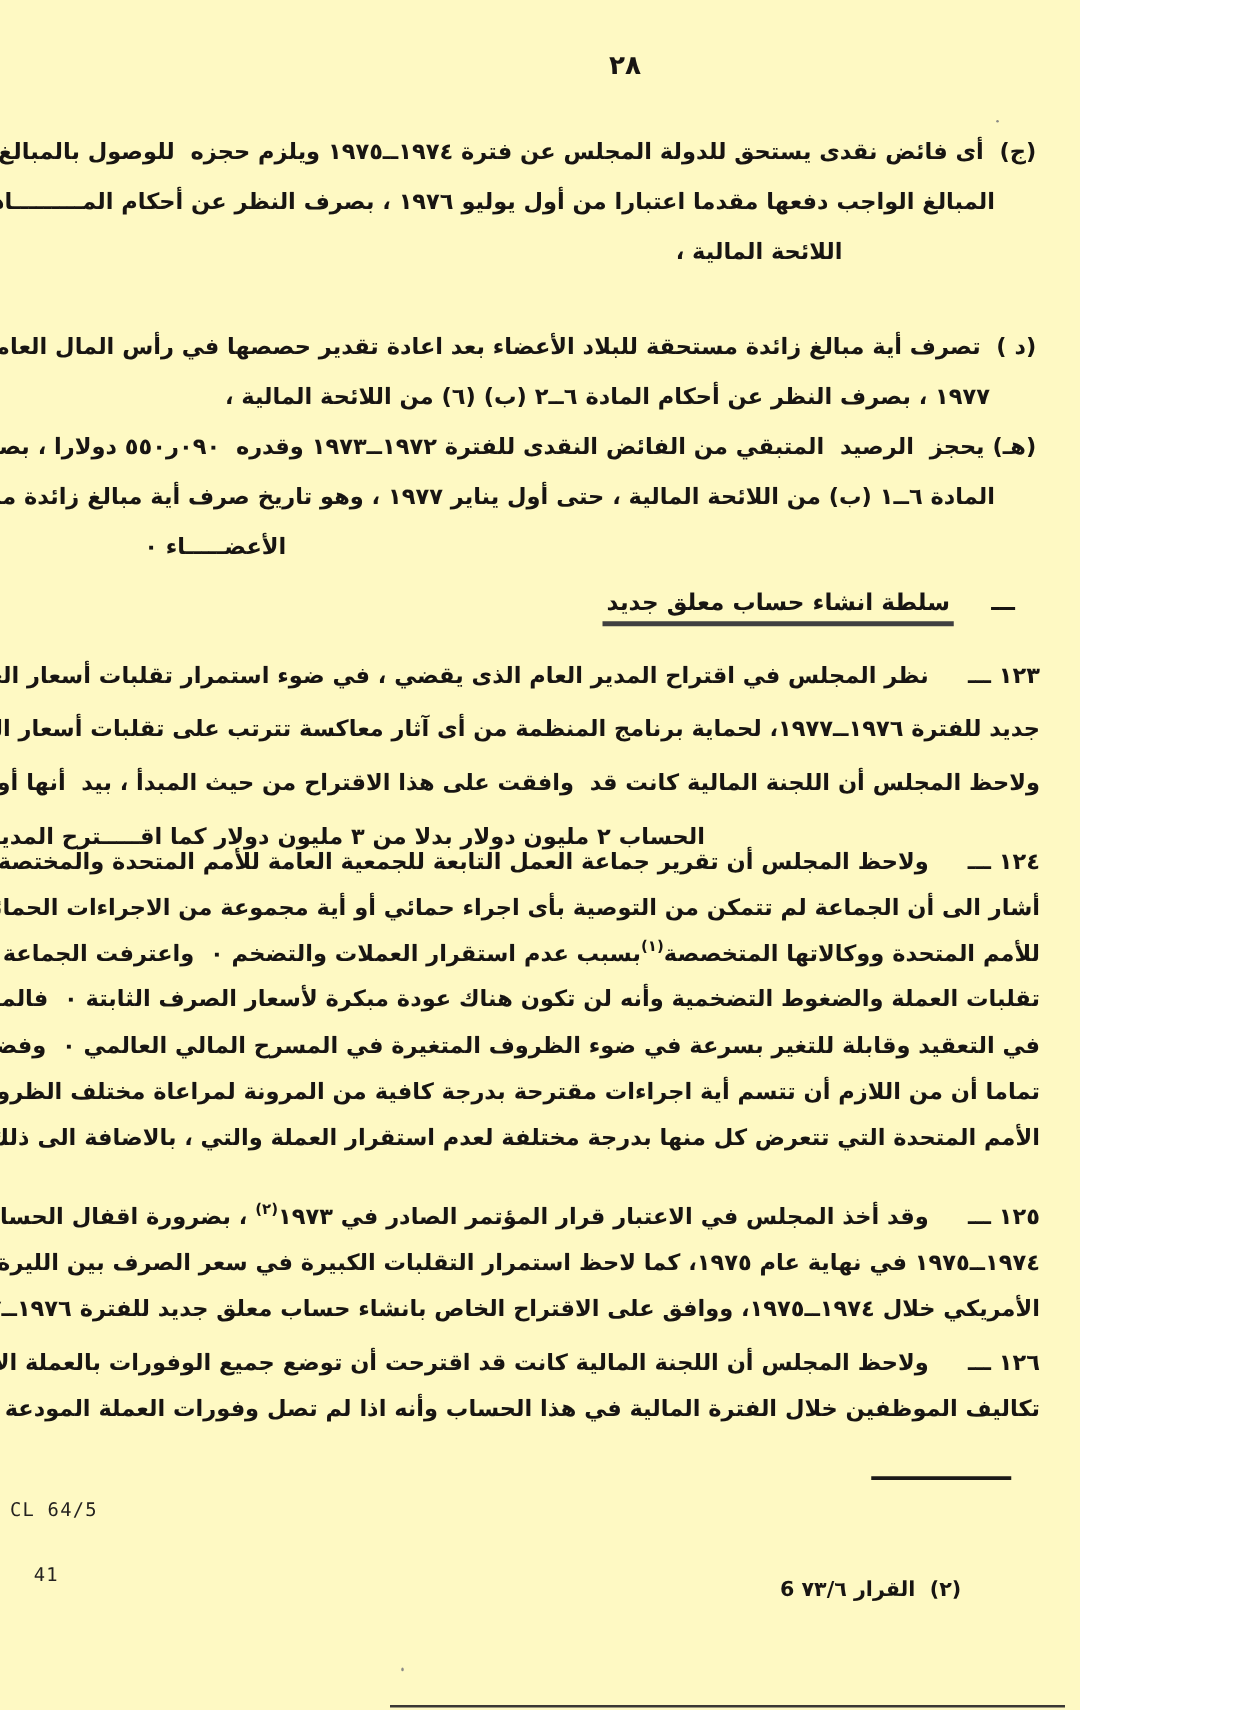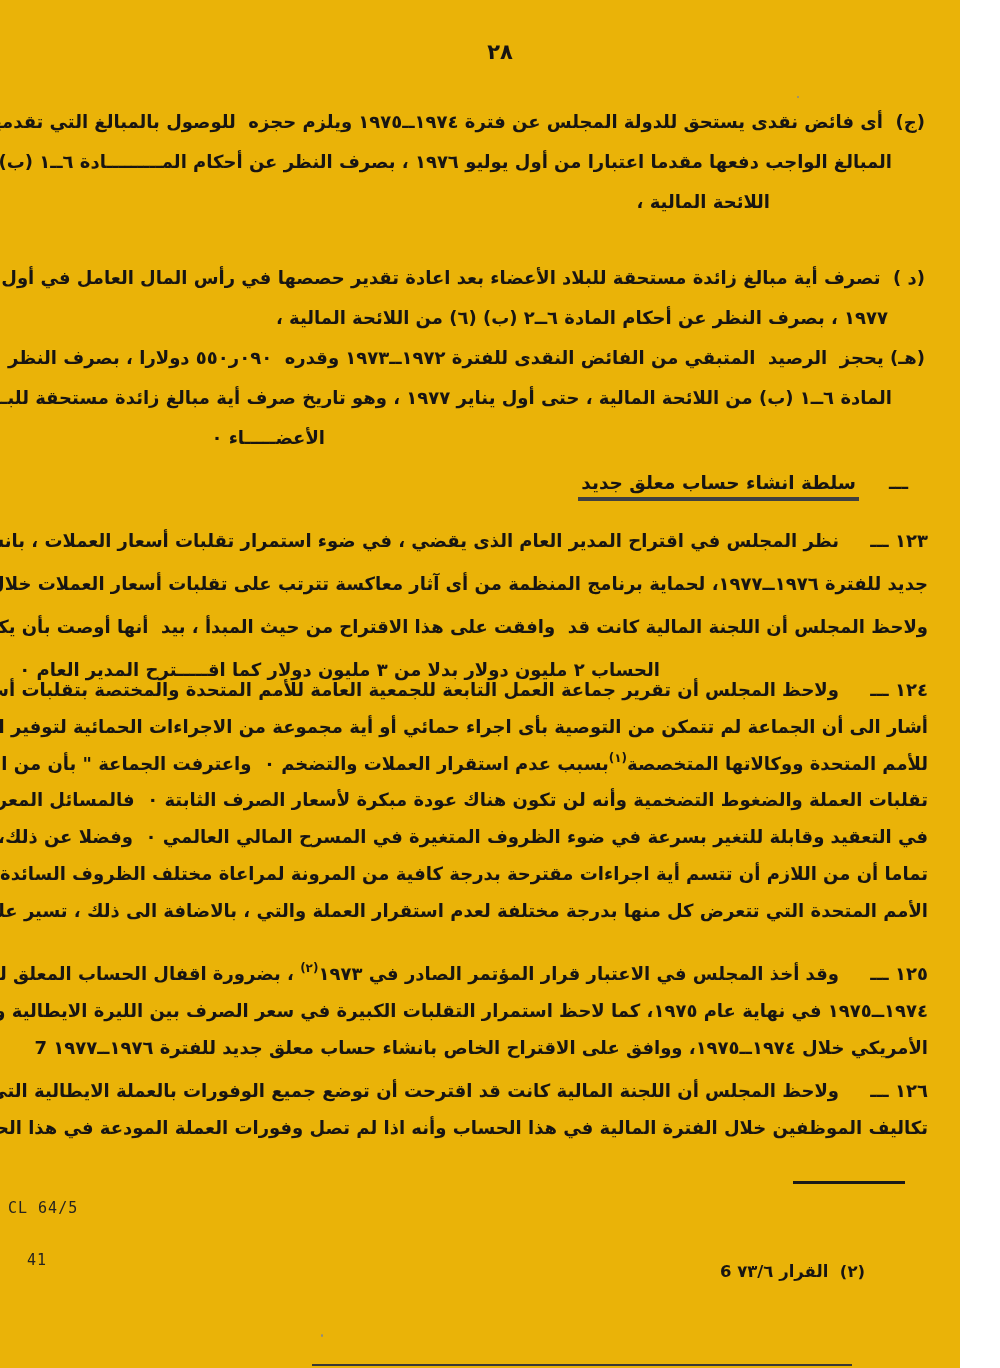--- a/index.html
+++ b/index.html
@@ -1,20 +1,20 @@
 <!DOCTYPE html>
 <html lang="ar"><head>
 <meta charset="utf-8">
 <style>
   html, body { margin: 0; padding: 0; background: #ffffff; }
   #page {
     position: relative;
-    width: 960px;
+    width: 864px;
     height: 1368px;
-    background: #eab308;
+    background: #fef9c3;
     overflow: hidden;
     font-family: "DejaVu Sans", sans-serif;
     color: #181512;
   }
   .block {
     position: absolute;
     direction: rtl;
     text-align: right;
     font-weight: 700;
     font-size: 18px;

